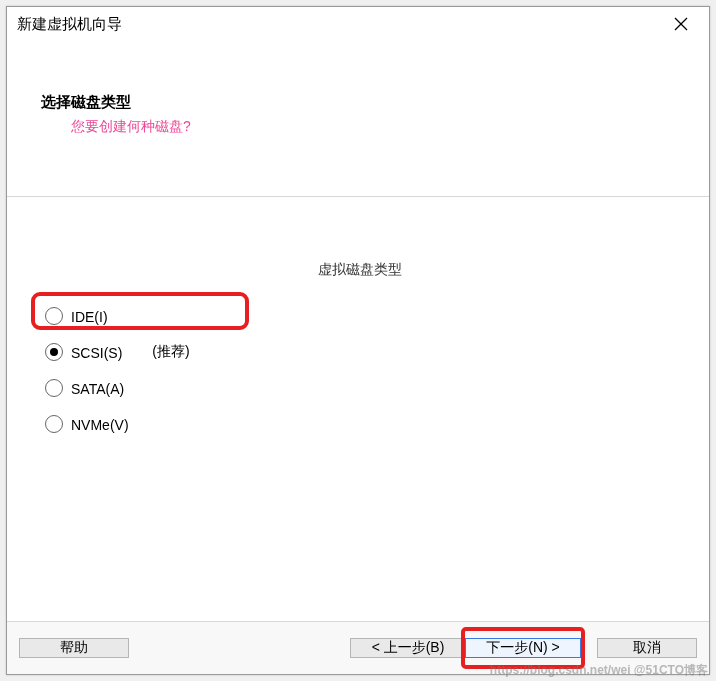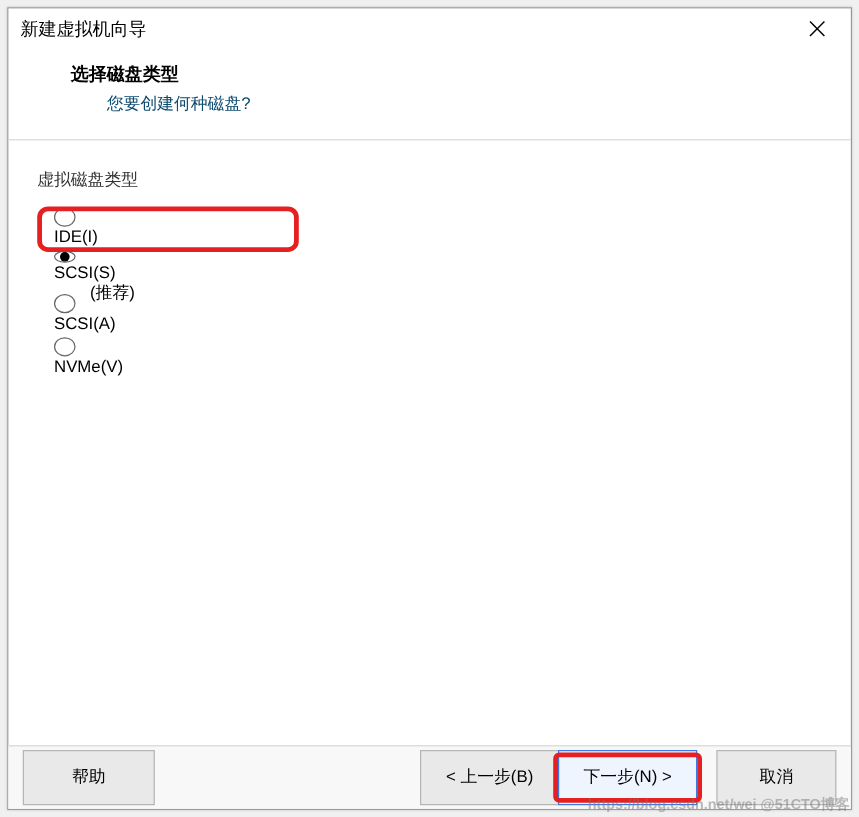--- a/index.html
+++ b/index.html
@@ -16,20 +16,21 @@
     left: 6px;
     top: 6px;
     width: 704px;
     height: 669px;
     background: #ffffff;
     border: 1px solid #9a9a9a;
     box-shadow: 0 0 2px rgba(0,0,0,0.2);
     box-sizing: border-box;
     display: flex;
     flex-direction: column;
+    gap: 40px;
   }
   .titlebar {
     height: 34px;
     display: flex;
     align-items: center;
     padding: 0 8px 0 10px;
     font-size: 15px;
     color: #000;
   }
   .titlebar .title {
@@ -41,58 +42,57 @@
     display: flex;
     align-items: center;
     justify-content: center;
     font-size: 16px;
     color: #000;
     cursor: default;
   }
   .close-btn svg { width: 14px; height: 14px; }
   .header {
     padding: 12px 10px 20px 34px;
-    margin-left: 18px;
   }
   .header-title {
     font-size: 15px;
     font-weight: bold;
     color: #000;
     margin-bottom: 6px;
   }
   .header-sub {
     font-size: 14px;
-    color: #0c4a6e;
+    color: #ec4899;
     padding-left: 30px;
   }
   .divider {
     height: 1px;
     background: #d8d8d8;
   }
   .content {
     flex: 1;
     padding: 24px 20px 10px 20px;
     position: relative;
   }
   .group-label {
     font-size: 14px;
     color: #333;
     margin-bottom: 14px;
     margin-left: 4px;
+    text-align: center;
   }
   .radio-row {
     display: flex;
-    align-items: flex-start;
+    align-items: flex-end;
     height: 32px;
     margin-left: 18px;
     margin-bottom: 4px;
     font-size: 14px;
     color: #000;
     cursor: default;
-    flex-direction: column;
   }
   .radio-circle {
     width: 16px;
     height: 16px;
     border: 1px solid #666;
     border-radius: 50%;
     margin-right: 8px;
     display: inline-flex;
     align-items: center;
     justify-content: center;
@@ -127,21 +127,21 @@
     border-top: 1px solid #d8d8d8;
     display: flex;
     align-items: center;
     padding: 0 12px;
     gap: 8px;
     background: #f8f8f8;
   }
   .footer .spacer { flex: 1; }
   .btn {
     min-width: 100px;
-    height: 46px;
+    height: 20px;
     padding: 0 14px;
     background: #e9e9e9;
     border: 1px solid #b5b5b5;
     font-size: 14px;
     color: #000;
     display: inline-flex;
     align-items: center;
     justify-content: center;
     cursor: default;
     box-sizing: border-box;
@@ -216,21 +216,21 @@
     </div>
 
     <div class="radio-row">
       <span class="radio-circle checked"></span>
       <span>SCSI(S)</span>
       <span class="recommend">(推荐)</span>
     </div>
 
     <div class="radio-row">
       <span class="radio-circle"></span>
-      <span>SCSI(A)</span>
+      <span>SATA(A)</span>
     </div>
 
     <div class="radio-row">
       <span class="radio-circle"></span>
       <span>NVMe(V)</span>
     </div>
 
     <div class="highlight-scsi"></div>
   </div>
 

